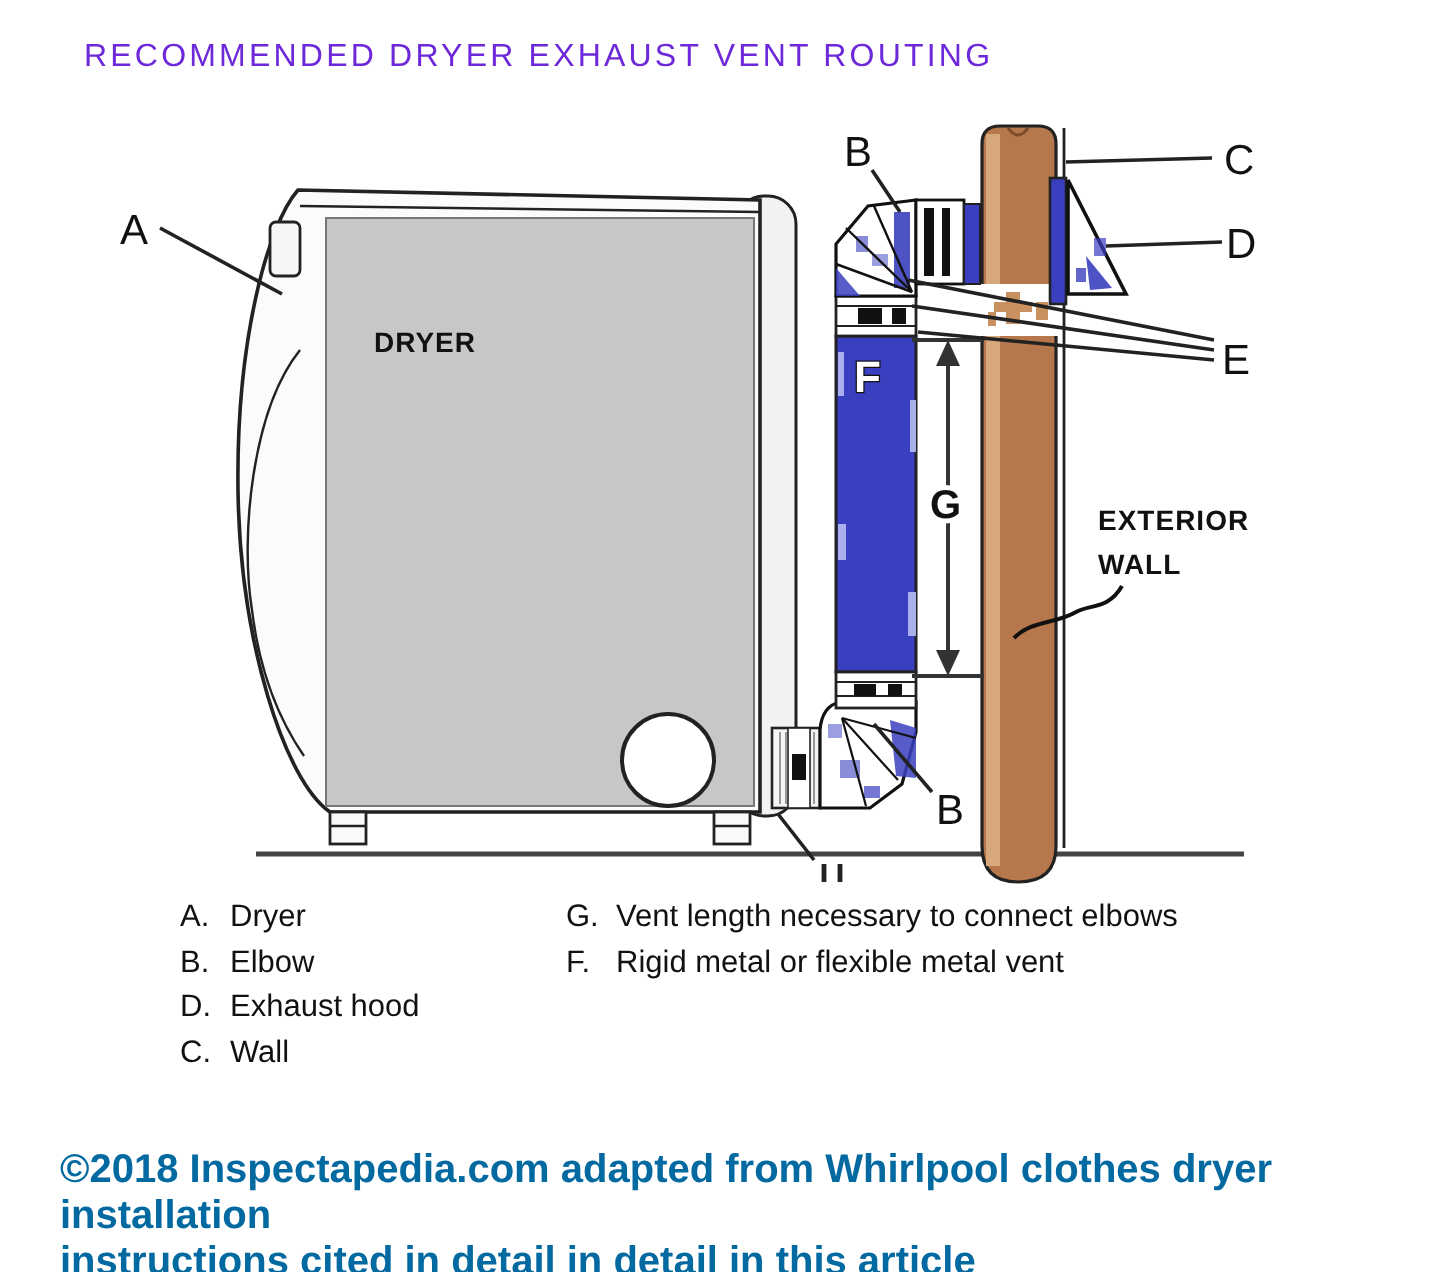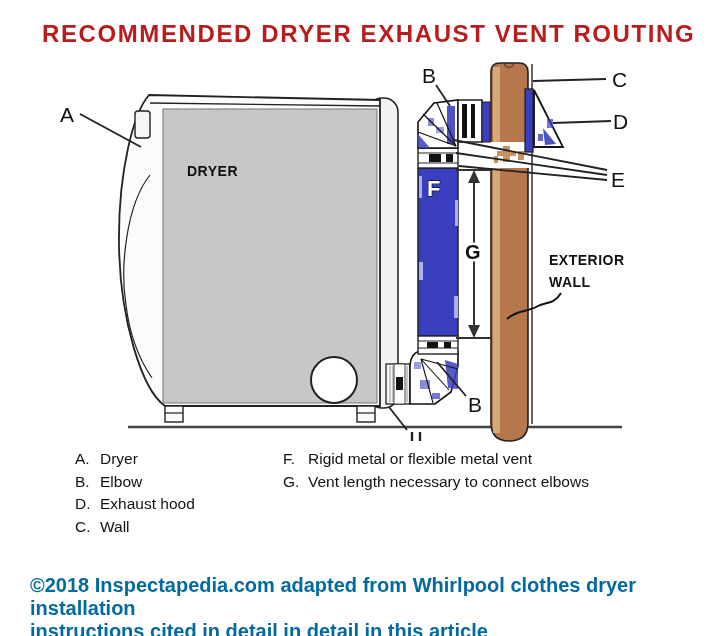--- a/index.html
+++ b/index.html
@@ -2,27 +2,27 @@
 <html><head>
 <meta charset="utf-8">
 <style>
   html,body{margin:0;padding:0}
   body{
     width:720px;height:636px;position:relative;background:#ffffff;
     font-family:"Liberation Sans",sans-serif;overflow:hidden;
   }
   .title{
     position:absolute;left:42px;top:20px;width:660px;
-    font-size:24px;font-weight:bold;letter-spacing:1.6px;
-    color:#b91c1c;white-space:nowrap;
+    font-size:16px;font-weight:normal;letter-spacing:1.6px;
+    color:#6d28d9;white-space:nowrap;
   }
   .diagram-svg{position:absolute;left:0;top:0}
   .legend{position:absolute;top:448px;left:0;width:720px;font-size:15.5px;color:#111}
   .legend-col{position:absolute;top:0}
-  .legend-col.left{left:75px}
+  .legend-col.left{left:90px}
   .legend-col.right{left:283px}
   .legend-row{height:22.6px;line-height:22.6px;white-space:nowrap}
   .lkey{display:inline-block;width:25px}
   .footer{
     position:absolute;left:30px;top:574px;width:670px;
     color:#0369a1;font-weight:bold;font-size:20px;line-height:23px;
   }
   
   text{font-family:"Liberation Sans",sans-serif}
   .ptr-letter{font-size:21px;fill:#111}
@@ -180,21 +180,21 @@
 </svg>
 
 <div class="legend">
   <div class="legend-col left">
     <div class="legend-row"><span class="lkey">A.</span><span>Dryer</span></div>
     <div class="legend-row"><span class="lkey">B.</span><span>Elbow</span></div>
     <div class="legend-row"><span class="lkey">D.</span><span>Exhaust hood</span></div>
     <div class="legend-row"><span class="lkey">C.</span><span>Wall</span></div>
   </div>
   <div class="legend-col right">
+    <div class="legend-row"><span class="lkey">G.</span><span>Vent length necessary to connect elbows</span></div>
     <div class="legend-row"><span class="lkey">F.</span><span>Rigid metal or flexible metal vent</span></div>
-    <div class="legend-row"><span class="lkey">G.</span><span>Vent length necessary to connect elbows</span></div>
   </div>
 </div>
 
 <div class="footer">
   <div>©2018 Inspectapedia.com adapted from Whirlpool clothes dryer installation</div>
   <div>instructions cited in detail in detail in this article</div>
 </div>
 
 </body></html>

